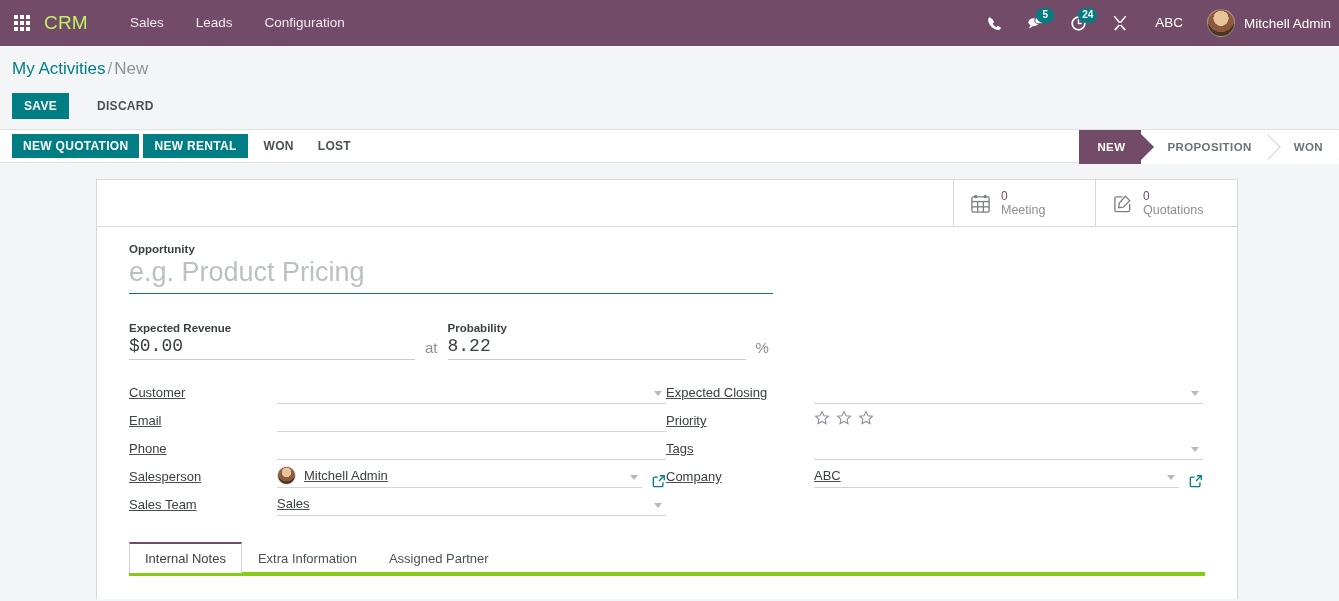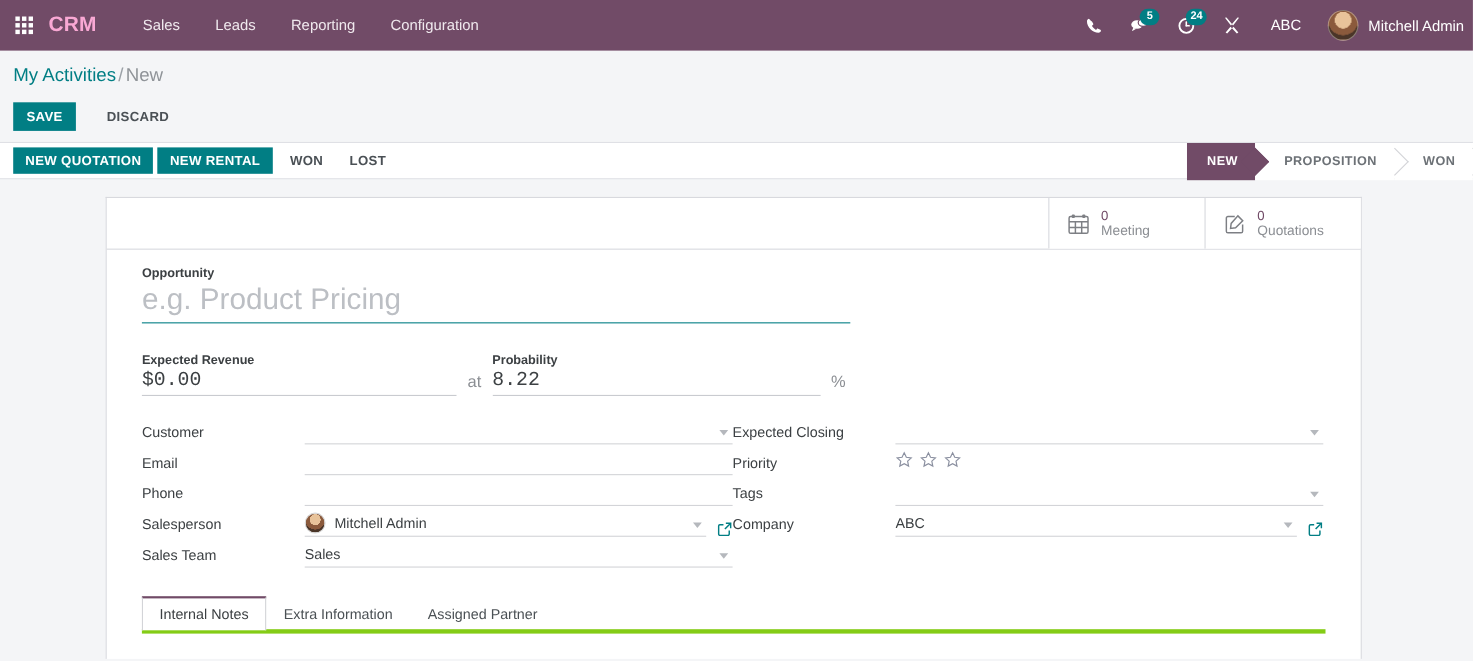--- a/index.html
+++ b/index.html
@@ -29,23 +29,23 @@
     display: grid;
     grid-template-columns: repeat(3, 4px);
     grid-template-rows: repeat(3, 4px);
     gap: 2px;
     margin: 0 14px 0 6px;
     cursor: pointer;
   }
   .apps-grid i { display:block; width:4px; height:4px; background:#fff; }
   .brand {
     font-size: 19px;
-    font-weight: bold;
+    font-weight: normal;
     letter-spacing: .2px;
-    color: #f9a8d4;
+    color: #bef264;
     margin-right: 26px;
     cursor: pointer;
   }
   .menu-item {
     font-size: 13.5px;
     color: #f0e9ee;
     padding: 0 16px;
     line-height: 46px;
     cursor: pointer;
     white-space: nowrap;
@@ -295,20 +295,21 @@
     color: #8b8e93;
     font-size: 15px;
     padding: 0 10px 4px 10px;
   }
   .prob-field { width: 298px; }
   .pct { color: #8b8e93; font-size: 15px; padding: 0 0 4px 10px; }
 
   .cols {
     display: flex;
     margin-top: 16px;
+    text-decoration: underline;
   }
   .col { width: 537px; }
   .col.right { margin-left: 0px; }
   .frow {
     display: flex;
     align-items: flex-end;
     height: 28px;
     margin-bottom: 0;
   }
   .flabel {
@@ -404,21 +405,20 @@
       <i></i>
       <i></i>
       <i></i>
       <i></i>
       <i></i>
   </div>
   <div class="brand">CRM</div>
 
   <div class="menu-item">Sales</div>
   <div class="menu-item">Leads</div>
-  <div class="menu-item">Reporting</div>
   <div class="menu-item">Configuration</div>
 
   <div class="nav-right">
 
     <div class="nav-icon">
       <svg width="15" height="15" viewBox="0 0 16 16" aria-hidden="true">
         <path d="M3.2 1.2 C2.4 1.2 1.2 2.4 1.2 3.6 c0 5.6 5.6 11.2 11.2 11.2 1.2 0 2.4-1.2 2.4-2 0-.4-.2-.7-.5-.9l-2.3-1.2c-.4-.2-.9-.1-1.2.3l-.8 1c-1.7-.9-3.1-2.3-4-4l1-.8c.4-.3.5-.8.3-1.2L6.1 3.7c-.2-.3-.5-.5-.9-.5z"></path>
       </svg>
     </div>
 

